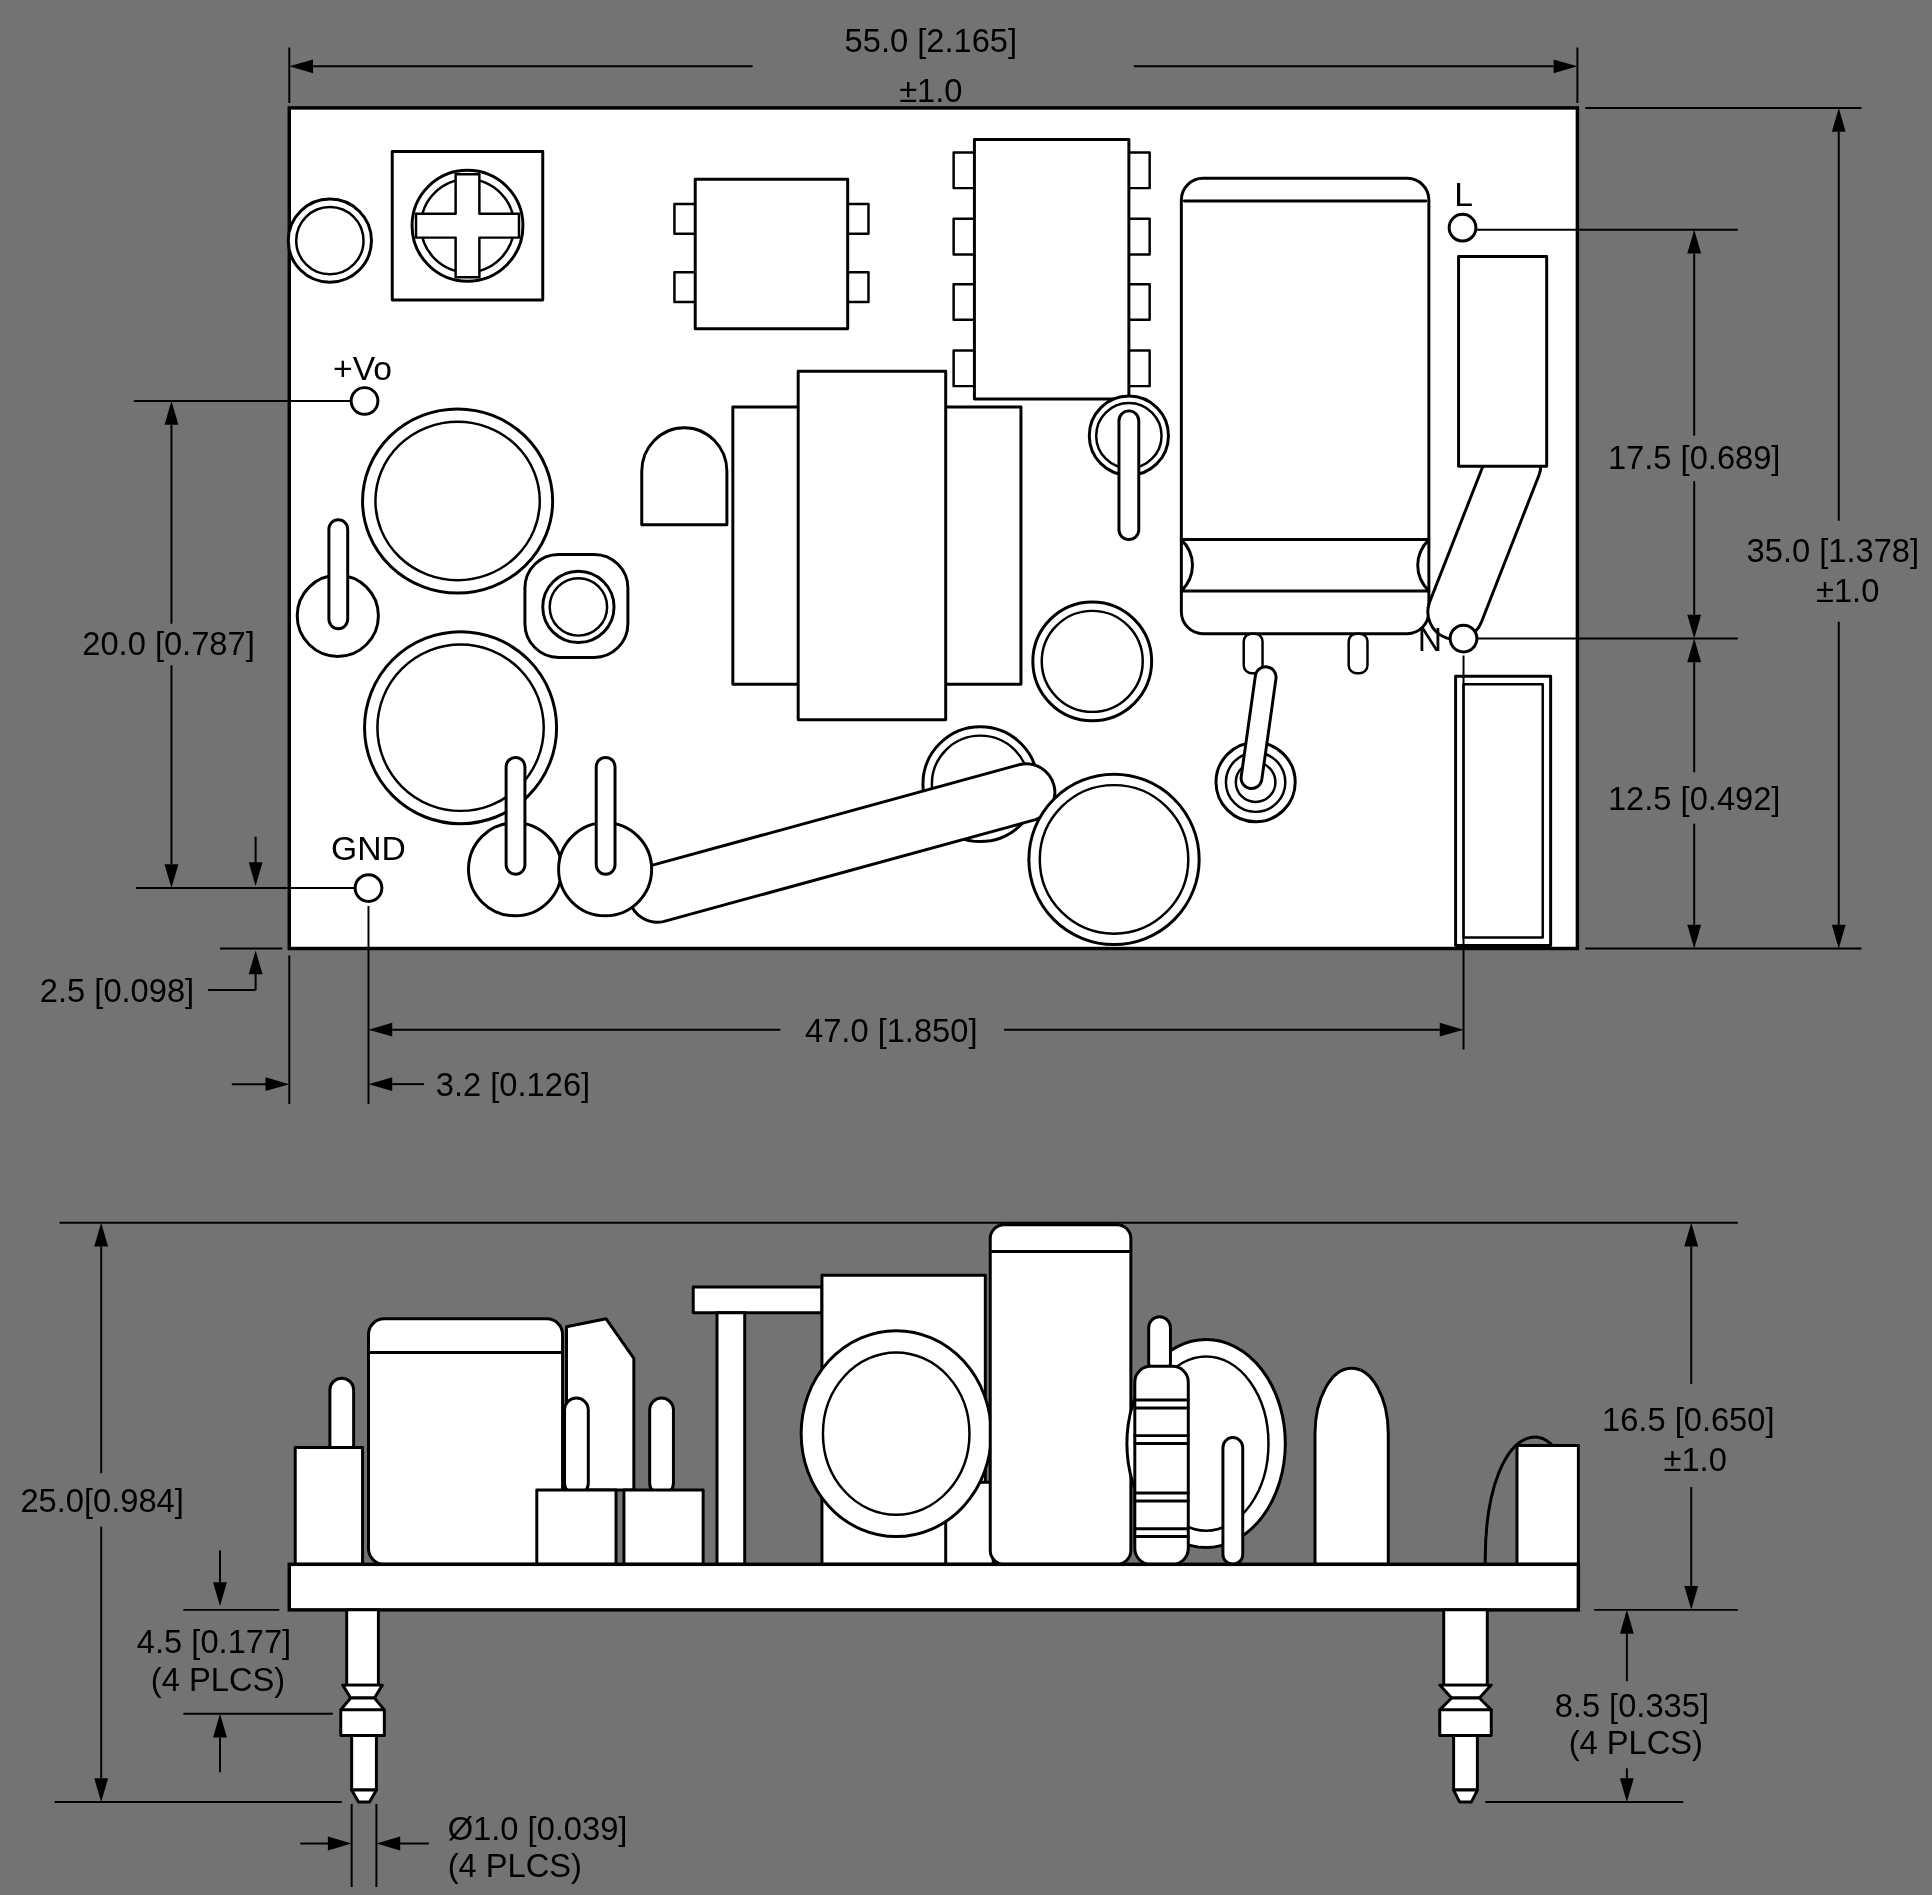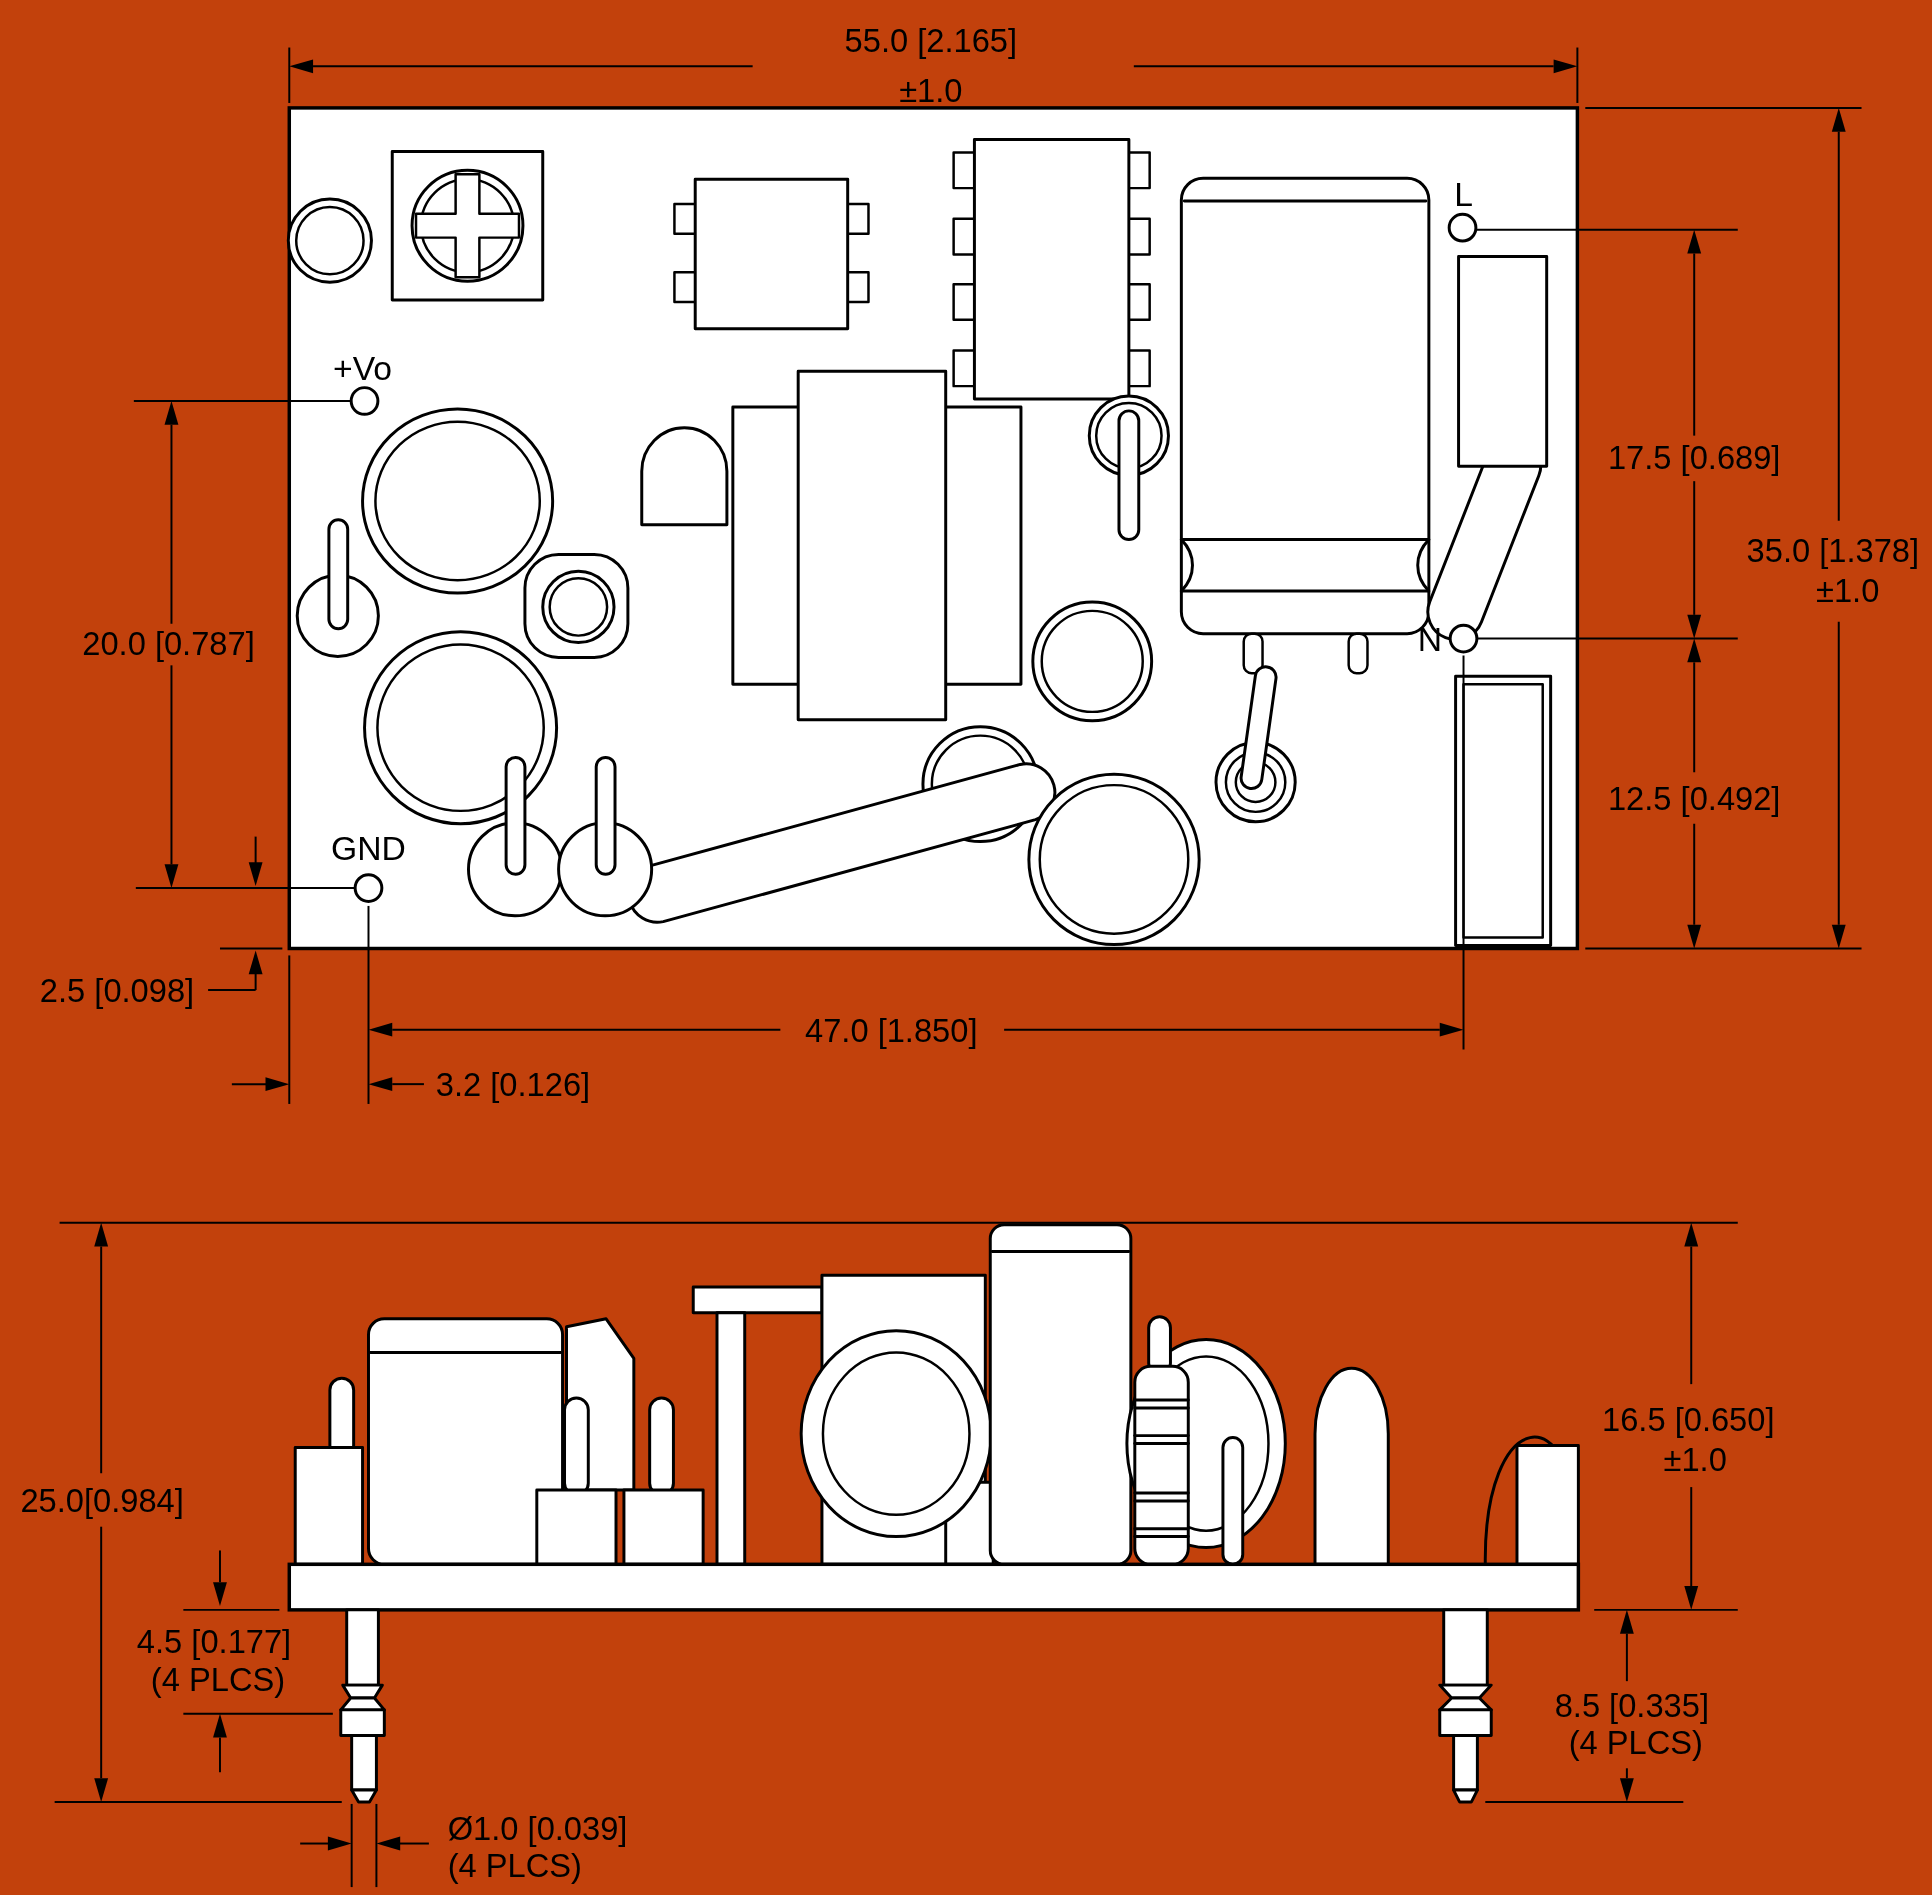--- a/index.html
+++ b/index.html
@@ -1,16 +1,16 @@
 <!DOCTYPE html>
 <html><head>
 <meta charset="utf-8">
 <style>
   html,body{margin:0;padding:0;background:#fff;}
-  #canvas{position:relative;width:1933px;height:1896px;background:#c2410c;overflow:hidden;}
+  #canvas{position:relative;width:1933px;height:1896px;background:#737373;overflow:hidden;}
   svg{position:absolute;left:0;top:0;}
   .comp{fill:#ffffff;stroke:#000000;stroke-width:3;stroke-linejoin:round;stroke-linecap:round;}
   .comp-thin{fill:#ffffff;stroke:#000000;stroke-width:2.5;stroke-linejoin:round;stroke-linecap:round;}
   .wire{fill:none;stroke:#000000;stroke-width:3;stroke-linecap:round;}
   .board{fill:#ffffff;stroke:#000000;stroke-width:3.5;stroke-linejoin:miter;}
   .dim{fill:none;stroke:#000000;stroke-width:2;stroke-linecap:butt;}
   .arr{fill:#000000;stroke:none;}
   text{font-family:"Liberation Sans","DejaVu Sans",sans-serif;fill:#000000;}
   .dtxt{font-size:33px;}
   .ptxt{font-size:34px;}

